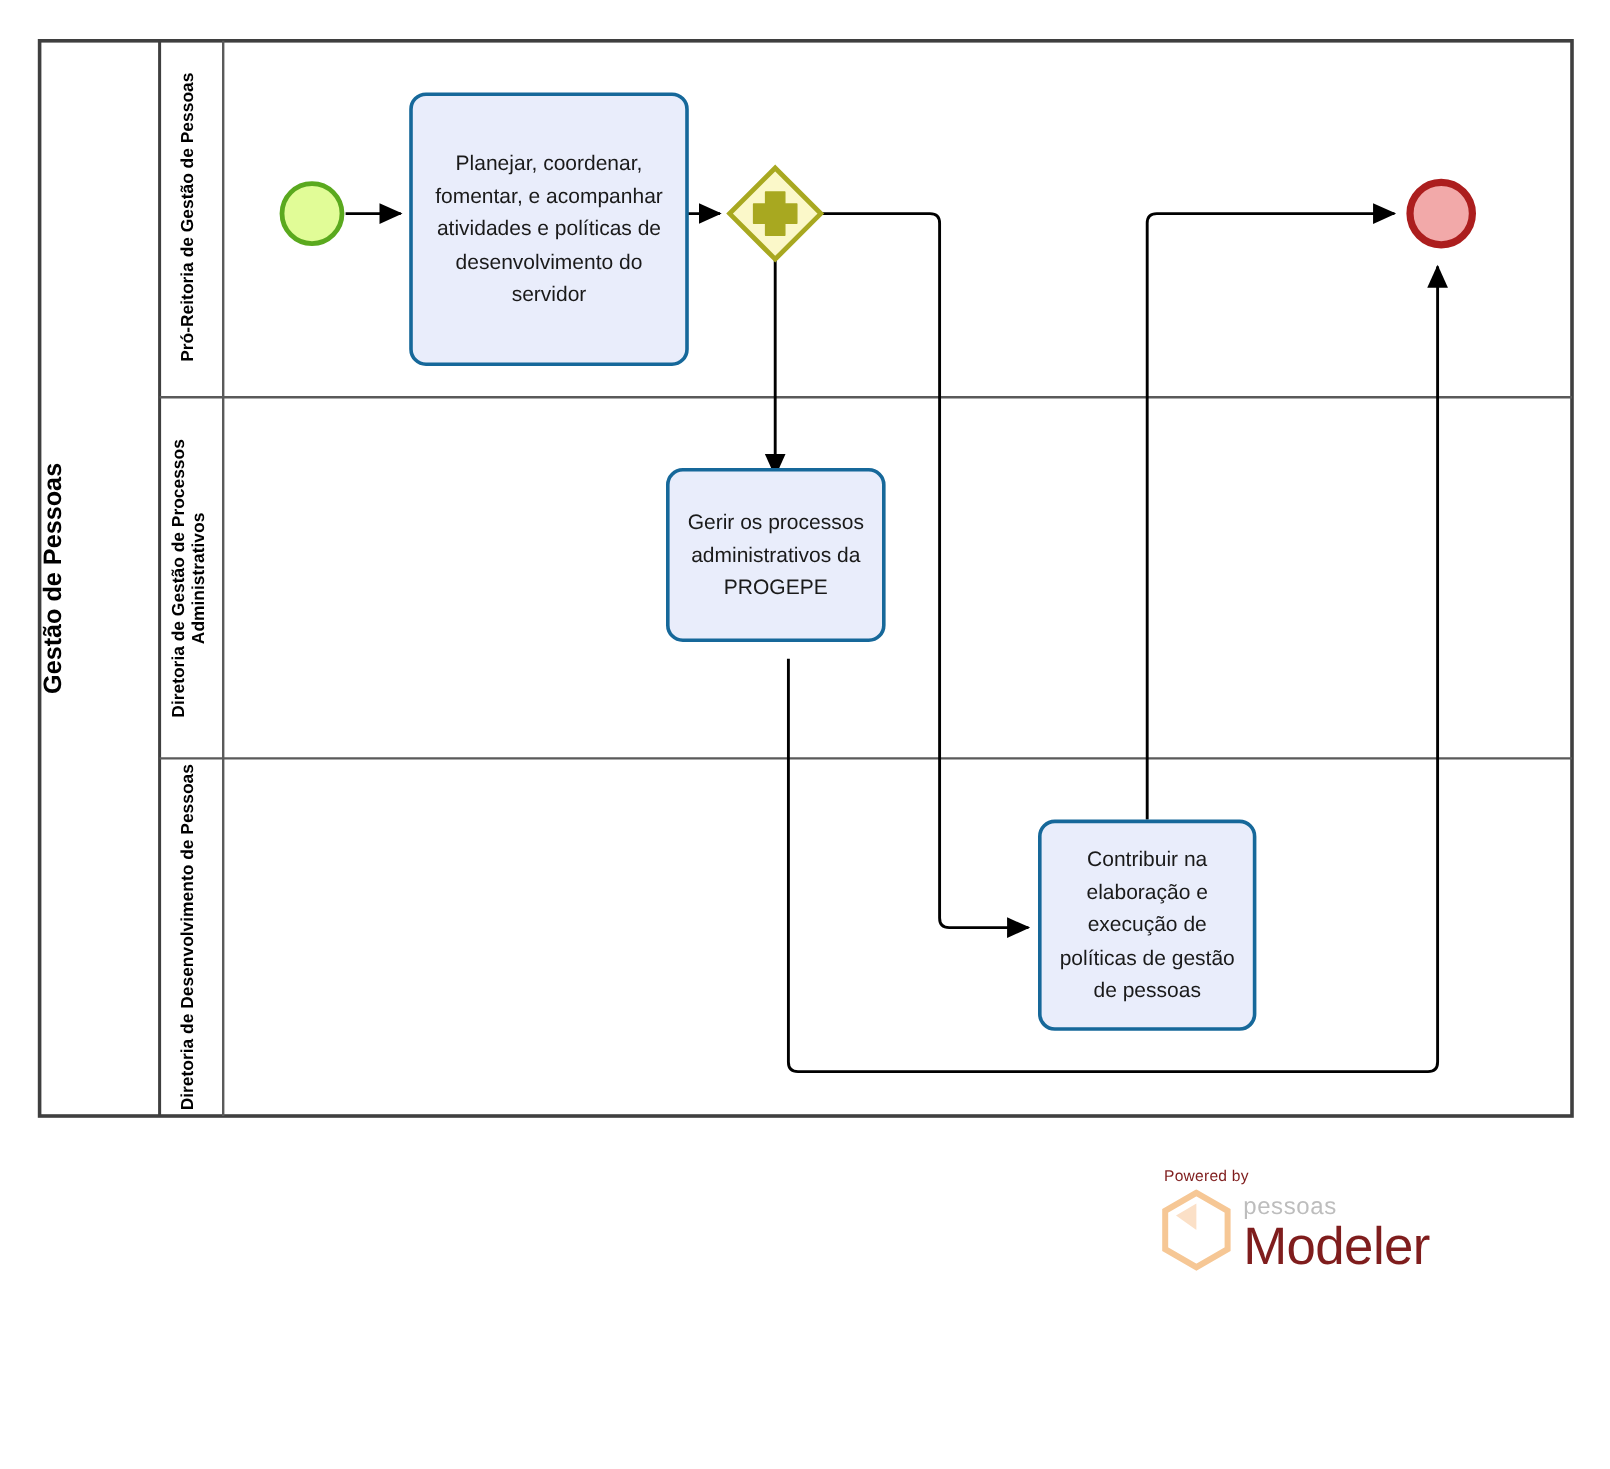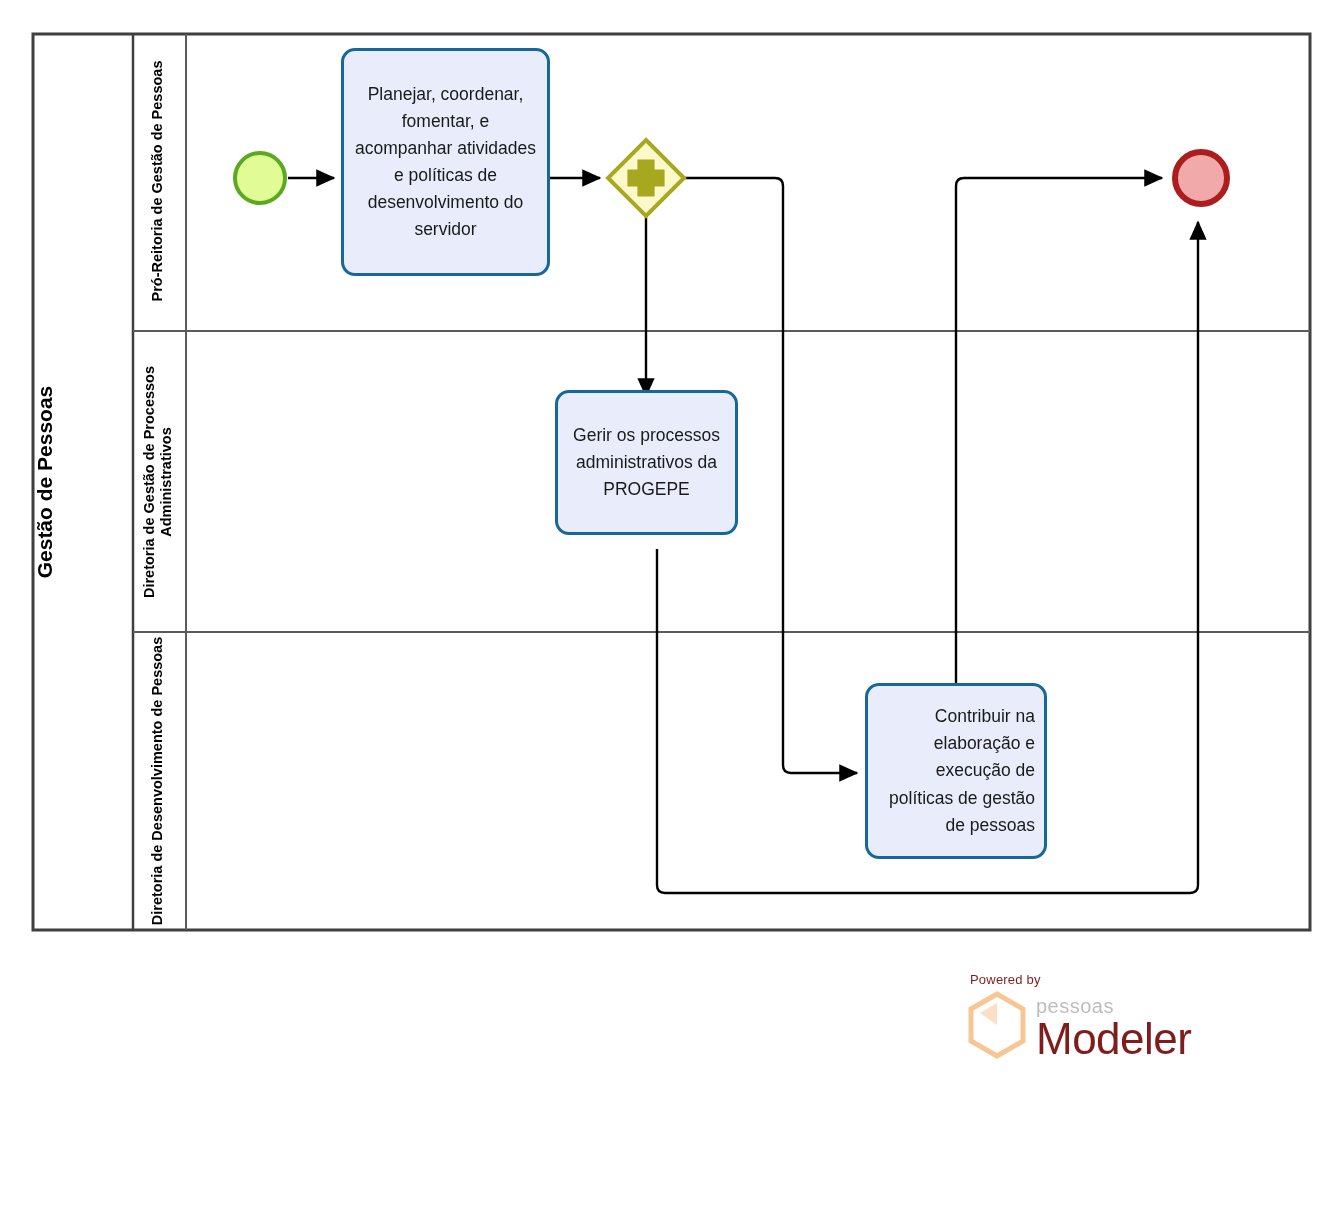--- a/index.html
+++ b/index.html
@@ -169,29 +169,29 @@
   <div class="rot-label lane-title" style="left:12px; top:456px; width:292px; height:52px; transform:rotate(-90deg);">
     <span>Diretoria de Gestão de Processos Administrativos</span>
   </div>
 
   <div class="rot-label lane-title" style="left:12px; top:755px; width:292px; height:52px; transform:rotate(-90deg);">
     <span>Diretoria de Desenvolvimento de Pessoas</span>
   </div>
 
   <div class="event event-start" style="left:233px; top:151px; width:54px; height:54px;"></div>
 
-  <div class="task" style="left:341px; top:48px; width:209px; height:228px;">
+  <div class="task" style="left:341px; top:77px; width:233px; height:228px;">
     <span>Planejar, coordenar, fomentar, e acompanhar atividades e políticas de desenvolvimento do servidor</span>
   </div>
 
   <div class="task" style="left:555px; top:390px; width:183px; height:145px;">
     <span>Gerir os processos administrativos da PROGEPE</span>
   </div>
 
-  <div class="task" style="left:865px; top:683px; width:182px; height:176px;text-align:right;">
+  <div class="task" style="left:865px; top:683px; width:182px; height:176px;">
     <span>Contribuir na elaboração e execução de políticas de gestão de pessoas</span>
   </div>
 
   <div class="event event-end" style="left:1172px; top:149px; width:58px; height:58px;"></div>
 
   <div class="watermark">
     <div class="wm-powered">Powered by</div>
     <div class="wm-row">
       <svg width="62" height="70" viewBox="0 0 62 70">
         <polygon points="31,3 57,18 57,50 31,65 5,50 5,18" fill="none" stroke="#f6c795" stroke-width="5"></polygon>

